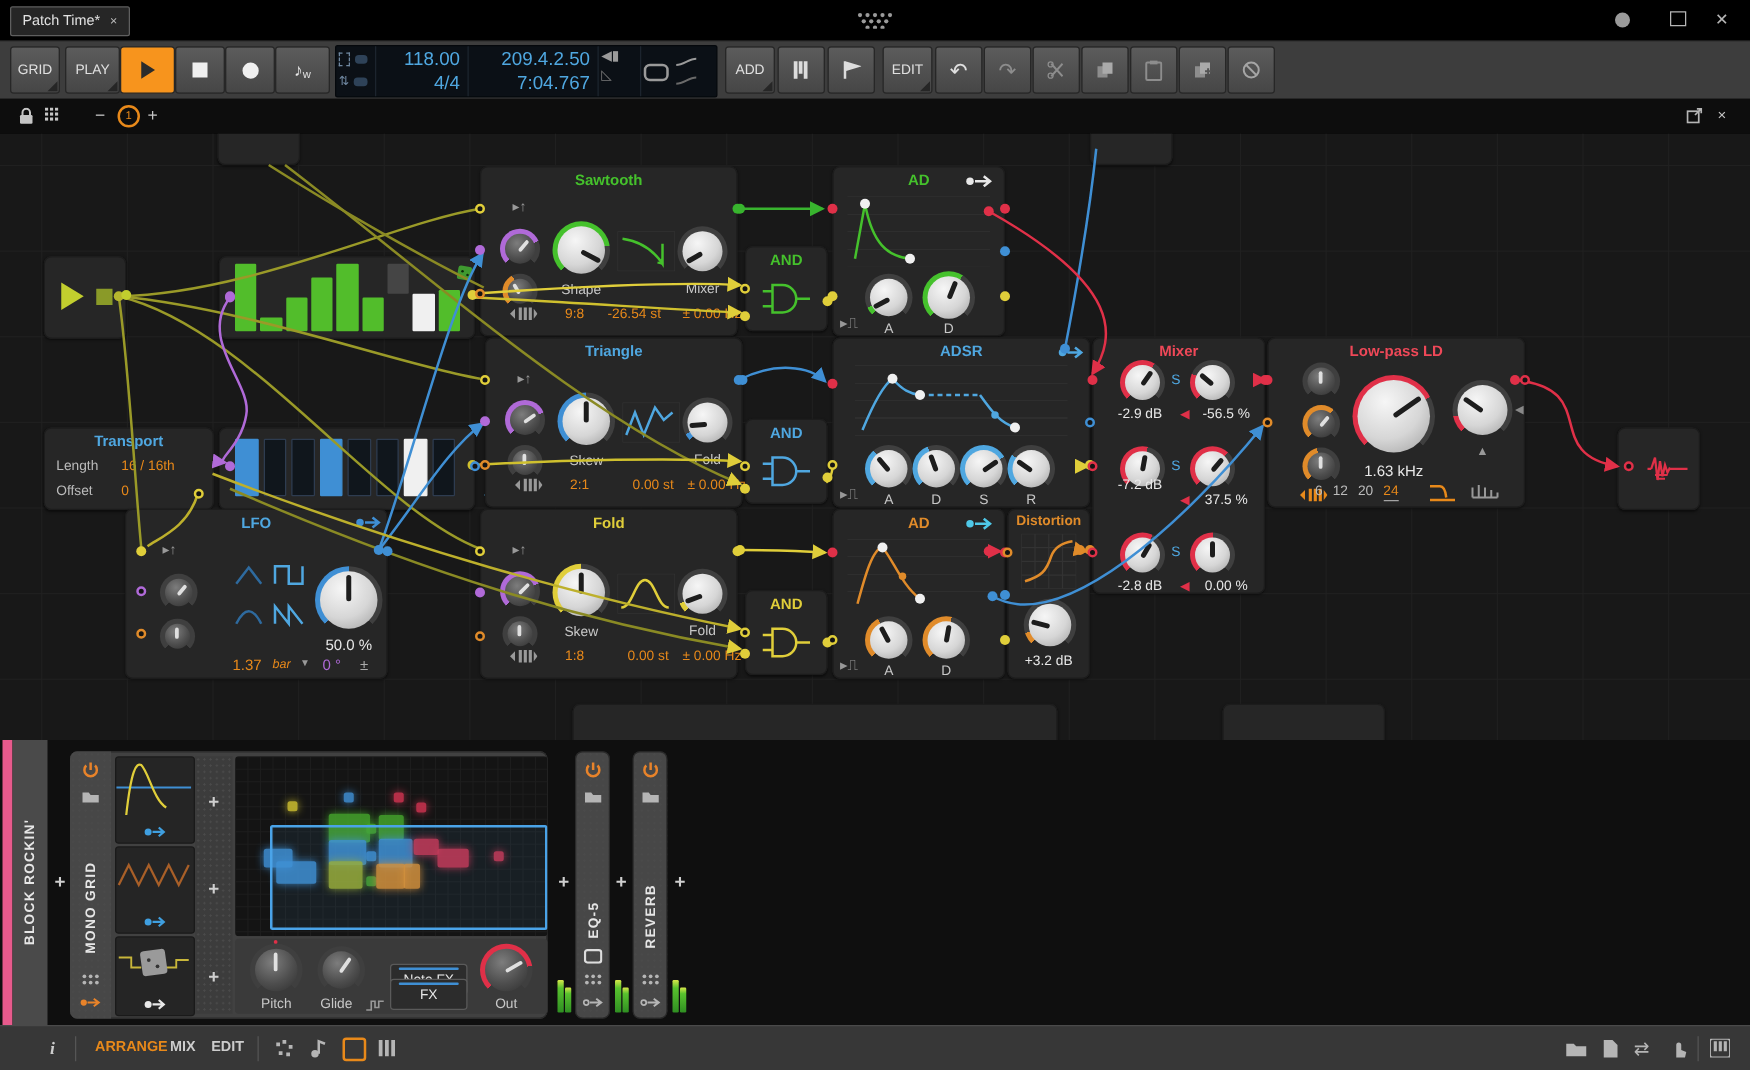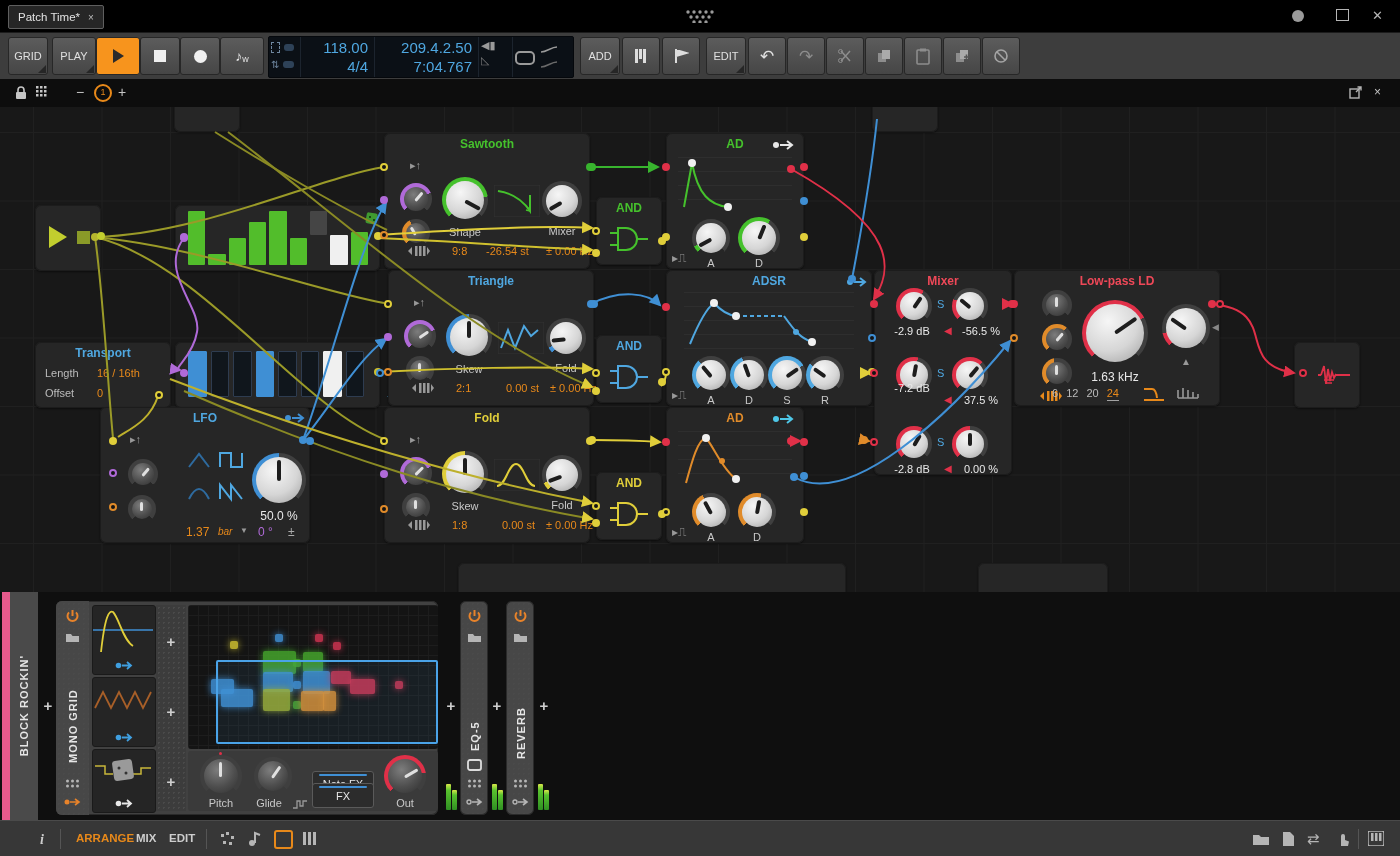--- a/index.html
+++ b/index.html
@@ -609,20 +609,38 @@
       </div>
     <div class="klabel" style="left:72px;top:124px;width:38px">D</div>
     <div class="abs" style="left:6px;top:118px;color:#999;font-size:12px">▸⎍</div>
     <div class="pt f" style="left:-4px;top:31px;--pc:#e03048"></div>
     <div class="pt h" style="left:-4px;top:101px;--pc:#e0ce3a"></div>
     <div class="pt f" style="right:-4px;top:31px;--pc:#e03048"></div>
     <div class="pt f" style="right:-4px;top:65px;--pc:#3f8fd4"></div>
     <div class="pt f" style="right:-4px;top:101px;--pc:#e0ce3a"></div>
   </div>
 
+  <div class="module" style="left:806px;top:300px;width:66px;height:136px">
+    <div class="mtitle" style="color:#e08b2a;font-size:11px">Distortion</div>
+    <svg class="abs" style="left:11px;top:20px" width="44" height="44">
+      <g stroke="#333" stroke-width="1">
+          <path d="M0,11 h44 M0,22 h44 M0,33 h44 M11,0 v44 M22,0 v44 M33,0 v44"></path>
+          <rect x="0" y="0" width="44" height="44" fill="none"></rect>
+        </g>
+      <path d="M3,38 C16,34 20,30 24,18 C27,10 34,7 41,6" stroke="#e08b2a" stroke-width="2" fill="none"></path>
+    </svg>
+    <div class="ring" style="left:13px;top:72px;width:42px;height:42px;--pct:.1;--c:#e08b2a">
+        <div class="cap">
+          <i style="--rot:-75deg"></i>
+        </div>
+      </div>
+    <div class="klabel" style="left:0;top:116px;width:66px;color:#e8e8e8">+3.2 dB</div>
+    <div class="pt h" style="left:-4px;top:31px;--pc:#e08b2a"></div>
+    <div class="pt f" style="right:-4px;top:29px;--pc:#e08b2a"></div>
+  </div>
 
   <div class="module" style="left:874px;top:163px;width:138px;height:205px">
     <div class="mtitle" style="color:#ef4858">Mixer</div>
 
     <div class="ring" style="left:22px;top:18px;width:36px;height:36px;--pct:.62;--c:#e03048">
         <div class="cap">
           <i style="--rot:35deg"></i>
         </div>
       </div>
     <div class="abs" style="left:63px;top:28px;color:#4fa7e0;font-size:11px">S</div>

